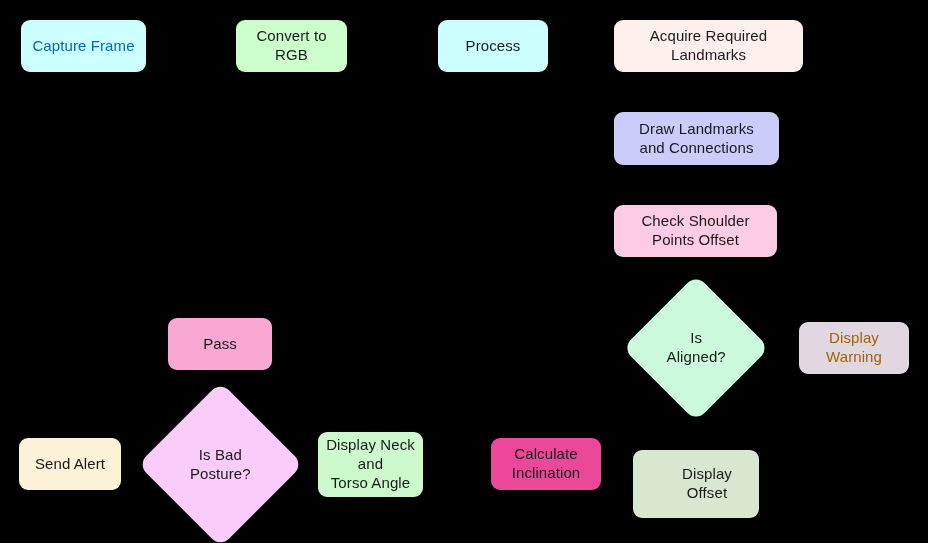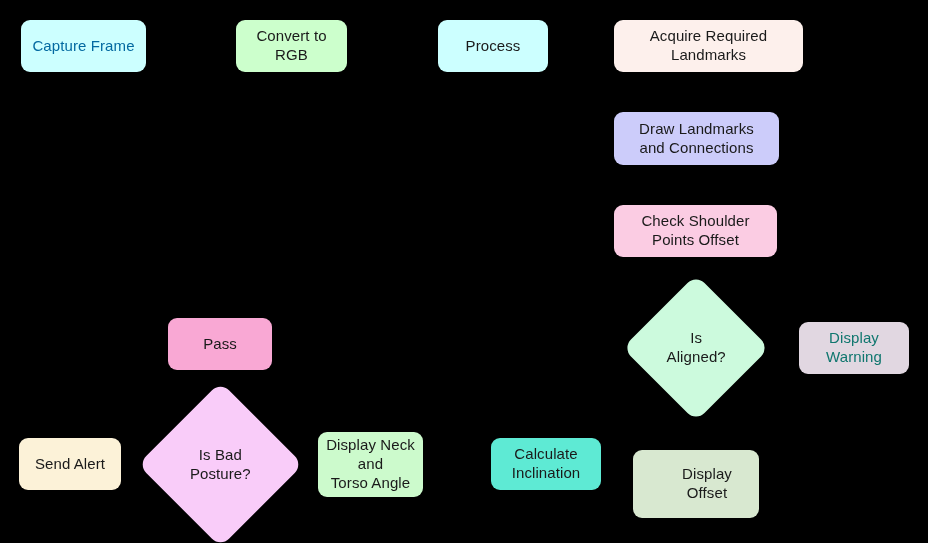--- a/index.html
+++ b/index.html
@@ -55,24 +55,24 @@
     <div class="node" style="left: 438px; top: 20px; width: 110px; height: 52px; background: rgb(204, 255, 255); color: rgb(26, 26, 26);"><span>Process</span></div>
     <div class="node" style="left: 614px; top: 20px; width: 189px; height: 52px; background: rgb(253, 240, 236); color: rgb(26, 26, 26);"><span>Acquire Required
 Landmarks</span></div>
     <div class="node" style="left: 614px; top: 205px; width: 163px; height: 52px; background: rgb(251, 204, 227); color: rgb(26, 26, 26);"><span>Check Shoulder
 Points Offset</span></div>
     <div class="node" style="left: 614px; top: 112px; width: 165px; height: 53px; background: rgb(204, 204, 250); color: rgb(26, 26, 26);"><span>Draw Landmarks
 and Connections</span></div>
     <div class="node" style="left: 168px; top: 318px; width: 104px; height: 52px; background: #f9a8d4; color: rgb(26, 26, 26);"><span>Pass</span></div>
     <div class="node decision" style="left: 644px; top: 296px; width: 104px; height: 104px; background: rgb(204, 250, 221); color: rgb(26, 26, 26);"><span class="dlabel">Is
 Aligned?</span></div>
-    <div class="node" style="left: 799px; top: 322px; width: 110px; height: 52px; background: rgb(225, 215, 225); color: #0f766e;"><span>Display
+    <div class="node" style="left: 799px; top: 322px; width: 110px; height: 52px; background: rgb(225, 215, 225); color: #a16207;"><span>Display
 Warning</span></div>
     <div class="node" style="left: 19px; top: 438px; width: 102px; height: 52px; background: rgb(252, 242, 216); color: rgb(26, 26, 26);"><span>Send Alert</span></div>
     <div class="node decision" style="left: 162px; top: 406px; width: 117px; height: 117px; background: rgb(249, 204, 249); color: rgb(26, 26, 26);"><span class="dlabel">Is Bad
 Posture?</span></div>
     <div class="node" style="left: 318px; top: 432px; width: 105px; height: 65px; background: rgb(204, 250, 204); color: rgb(26, 26, 26);"><span>Display Neck
 and
 Torso Angle</span></div>
-    <div class="node" style="left: 491px; top: 438px; width: 110px; height: 52px; background: #5eead4; color: rgb(26, 26, 26);"><span>Calculate
+    <div class="node" style="left: 491px; top: 438px; width: 110px; height: 52px; background: #ec4899; color: rgb(26, 26, 26);"><span>Calculate
 Inclination</span></div>
     <div class="node" style="left: 633px; top: 450px; width: 126px; height: 68px; background: rgb(216, 232, 208); color: rgb(26, 26, 26); padding-left: 28px;"><span>Display Offset</span></div>
   </div>
 
 </body></html>

